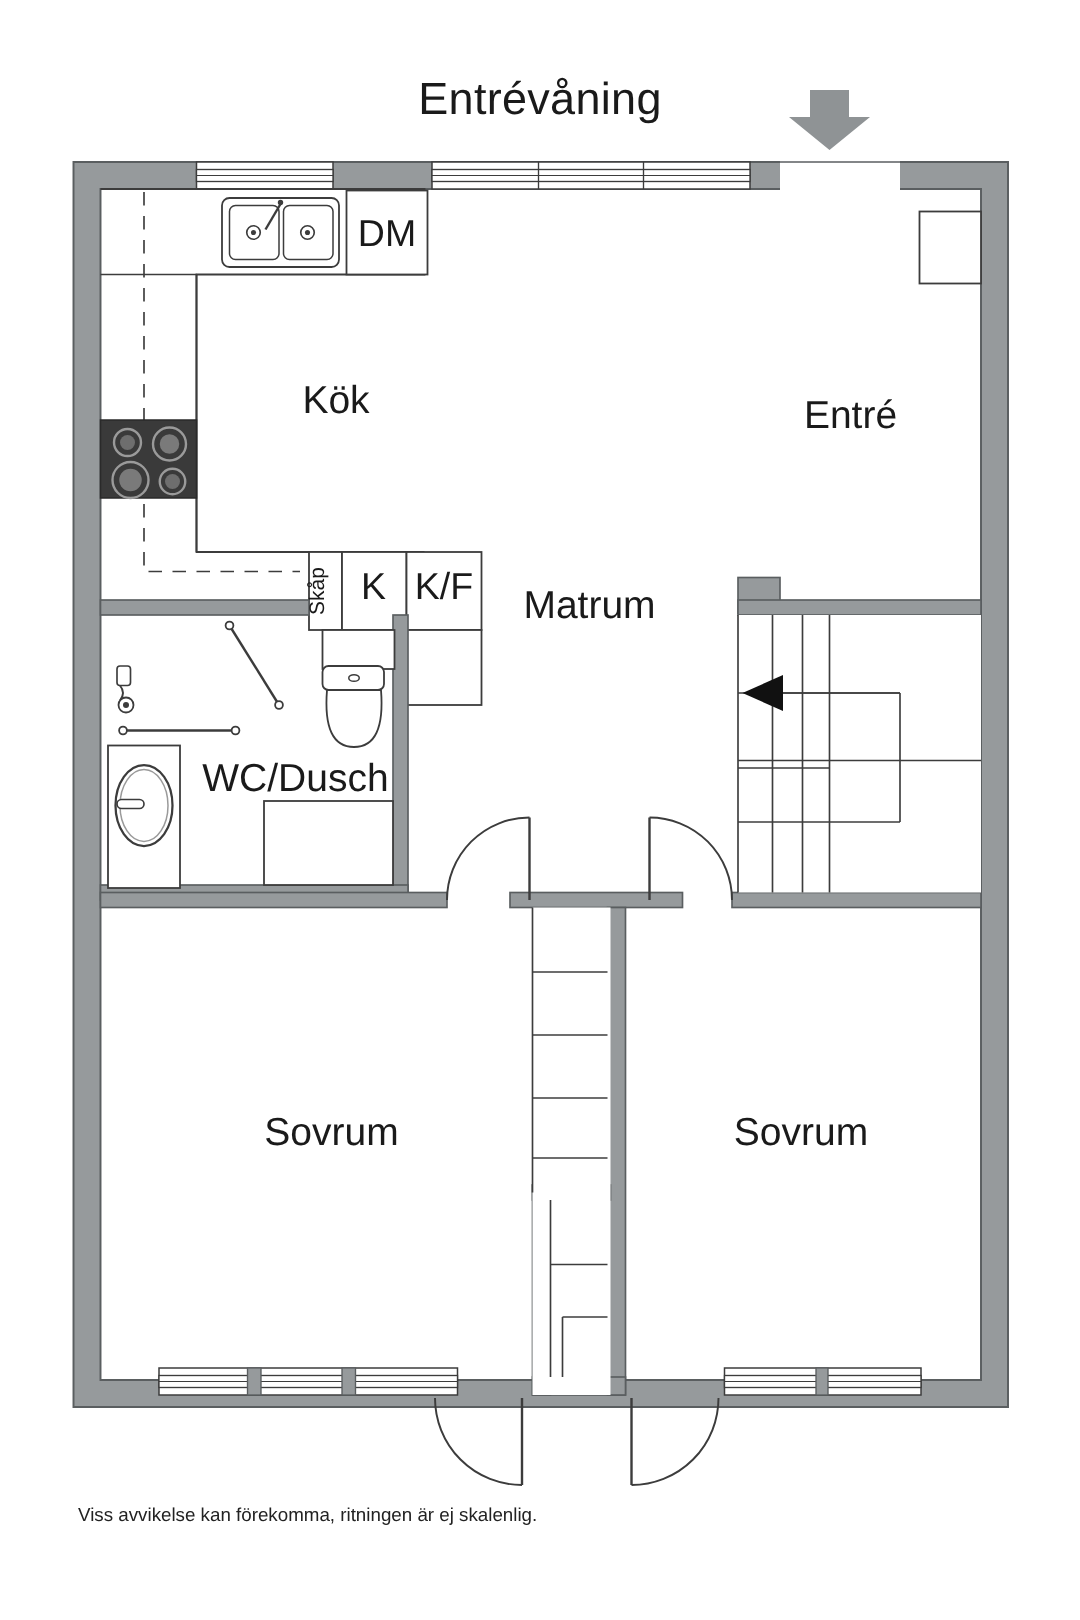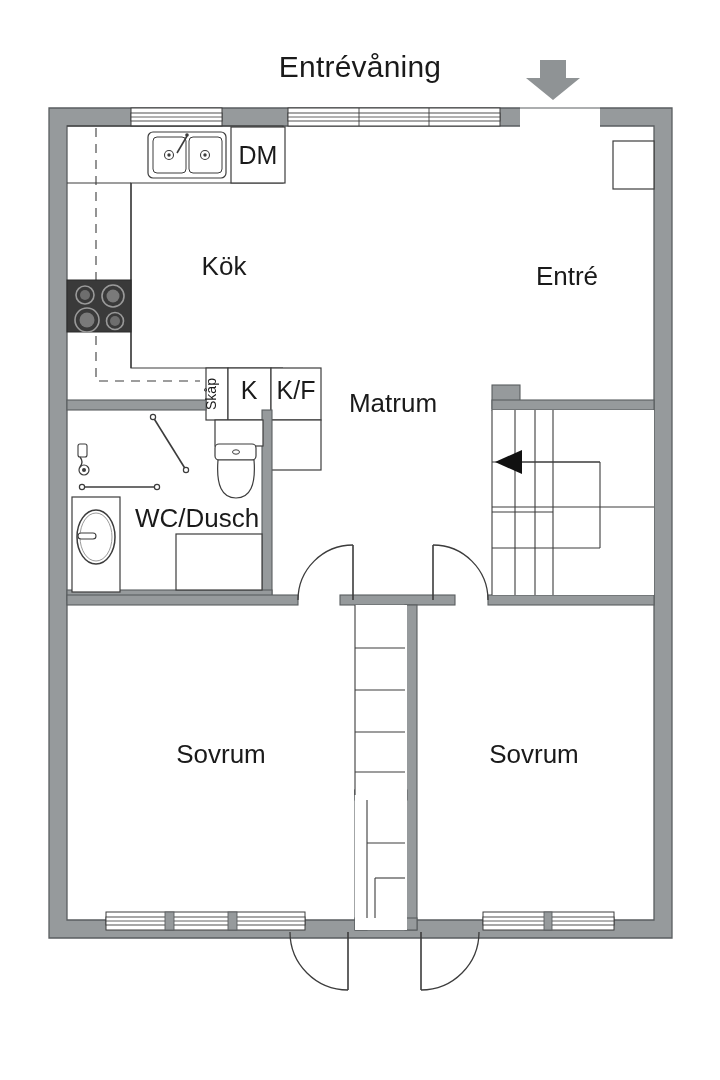--- a/index.html
+++ b/index.html
@@ -281,14 +281,15 @@
     <text class="room-label" x="221" y="763" font-size="26" text-anchor="middle">Sovrum</text>
     <text class="room-label" x="534" y="763" font-size="26" text-anchor="middle">Sovrum</text>
 
     <text class="room-label" x="258" y="164" font-size="25" text-anchor="middle">DM</text>
     <text class="room-label" x="216" y="394" font-size="14" text-anchor="middle" transform="rotate(-90 216 394)">Skåp</text>
     <text class="room-label" x="249" y="399" font-size="25" text-anchor="middle">K</text>
     <text class="room-label" x="296" y="399" font-size="25" text-anchor="middle">K/F</text>
 
   </svg>
 
+  <div class="plan-caption">Viss avvikelse kan förekomma, ritningen är ej skalenlig.</div>
 
 </div>
 
 </body></html>

